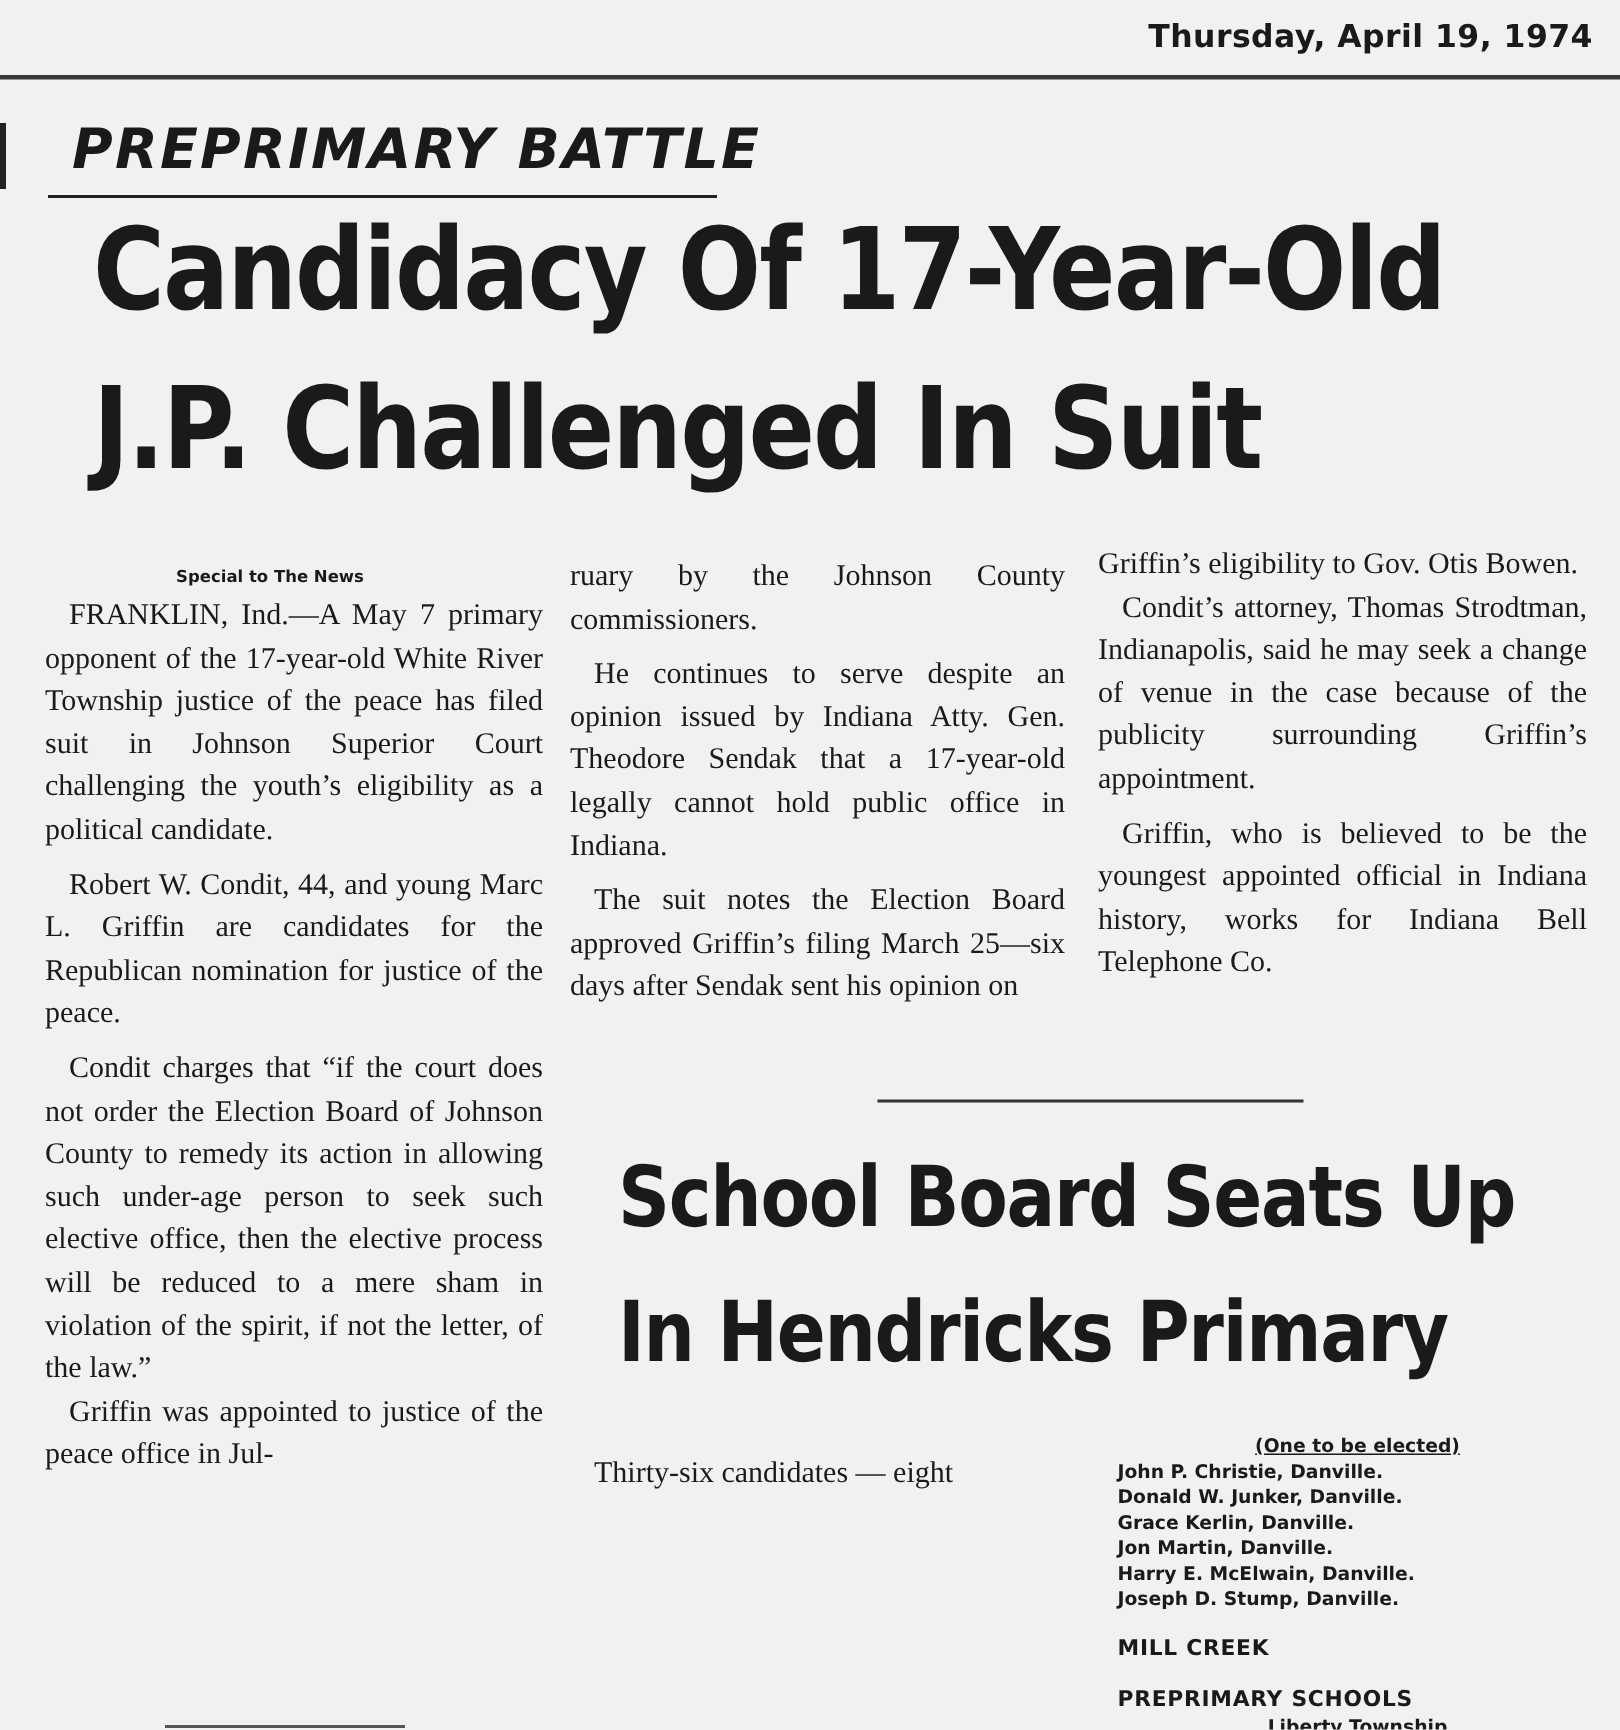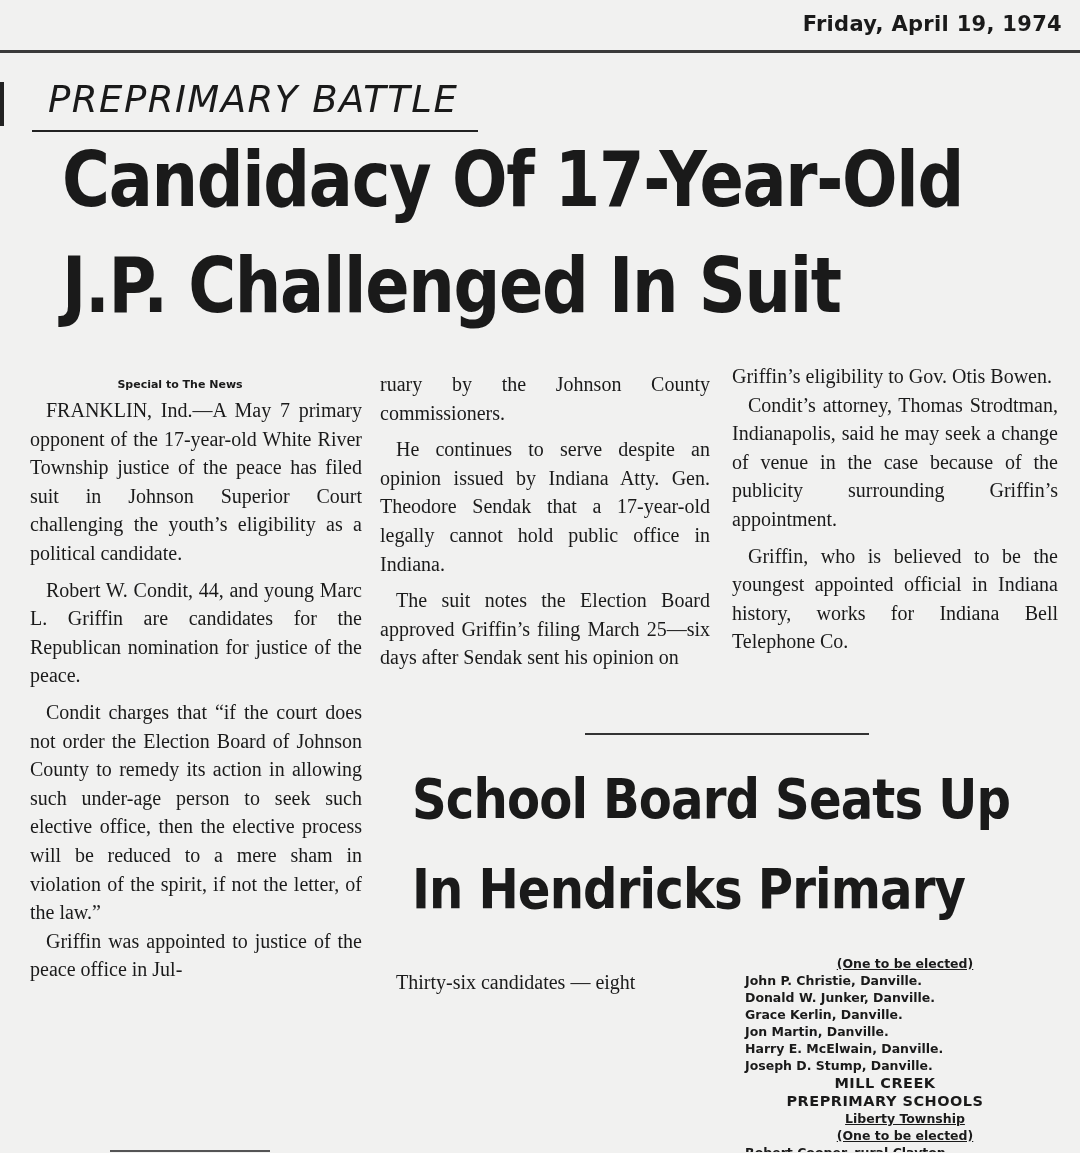--- a/index.html
+++ b/index.html
@@ -14,21 +14,21 @@
     .dateline {
       right: 18px; top: 12px;
       font-family: "DejaVu Sans", "Liberation Sans", sans-serif;
       font-weight: bold; font-size: 21px; letter-spacing: 0.3px;
     }
     .top-rule { left: 0; right: 0; top: 50px; height: 3px; background: #3a3a3a; }
     .left-bar { left: 0; top: 82px; width: 4px; height: 44px; background: #222; }
     .kicker {
       left: 48px; top: 78px;
       font-family: "DejaVu Sans", "Liberation Sans", sans-serif;
-      font-weight: normal; font-style: italic; font-size: 37px; letter-spacing: 1.5px;
+      font-weight: bold; font-style: italic; font-size: 37px; letter-spacing: 1.5px;
     }
     .kicker-rule { left: 32px; top: 130px; width: 446px; height: 2px; background: #222; }
     .headline {
       font-family: "DejaVu Sans", "Liberation Sans", sans-serif;
       font-weight: bold; line-height: 1.05; letter-spacing: -1.5px;
       transform-origin: left top;
     }
     .h1 { left: 62px; top: 140px; font-size: 76px; transform: scaleX(0.86); white-space: nowrap; }
     .h1 div { height: 106px; }
     .h2 { left: 412px; top: 770px; font-size: 56px; transform: scaleX(0.86); white-space: nowrap; letter-spacing: -1px; }
@@ -47,28 +47,28 @@
       font-family: "DejaVu Sans", "Liberation Sans", sans-serif;
       font-weight: bold; font-size: 11px;
     }
     .sep-rule { left: 585px; top: 733px; width: 284px; height: 2px; background: #333; }
     .list {
       left: 745px; top: 955px; width: 280px;
       font-family: "DejaVu Sans", "Liberation Sans", sans-serif;
       font-weight: bold; font-size: 12.5px; line-height: 17px;
     }
     .list .center { text-align: center; padding-left: 40px; text-decoration: underline; }
-    .list .sect { text-align: center; font-size: 14.5px; line-height: 18px; letter-spacing: 0.5px; }
+    .list .sect { text-align: left; font-size: 14.5px; line-height: 18px; letter-spacing: 0.5px; margin-top: 16px; }
     .list .cut { height: 8px; overflow: hidden; line-height: 17px; }
     .bottom-rule { left: 110px; top: 1150px; width: 160px; height: 2px; background: #555; }
   </style>
 </head>
 <body>
 
-<div class="abs dateline">Friday, April 19, 1974</div>
+<div class="abs dateline">Thursday, April 19, 1974</div>
 <div class="abs top-rule"></div>
 <div class="abs left-bar"></div>
 
 <div class="abs kicker">PREPRIMARY BATTLE</div>
 <div class="abs kicker-rule"></div>
 
 <div class="abs headline h1">
   <div>Candidacy Of 17-Year-Old</div>
   <div>J.P. Challenged In Suit</div>
 </div>

